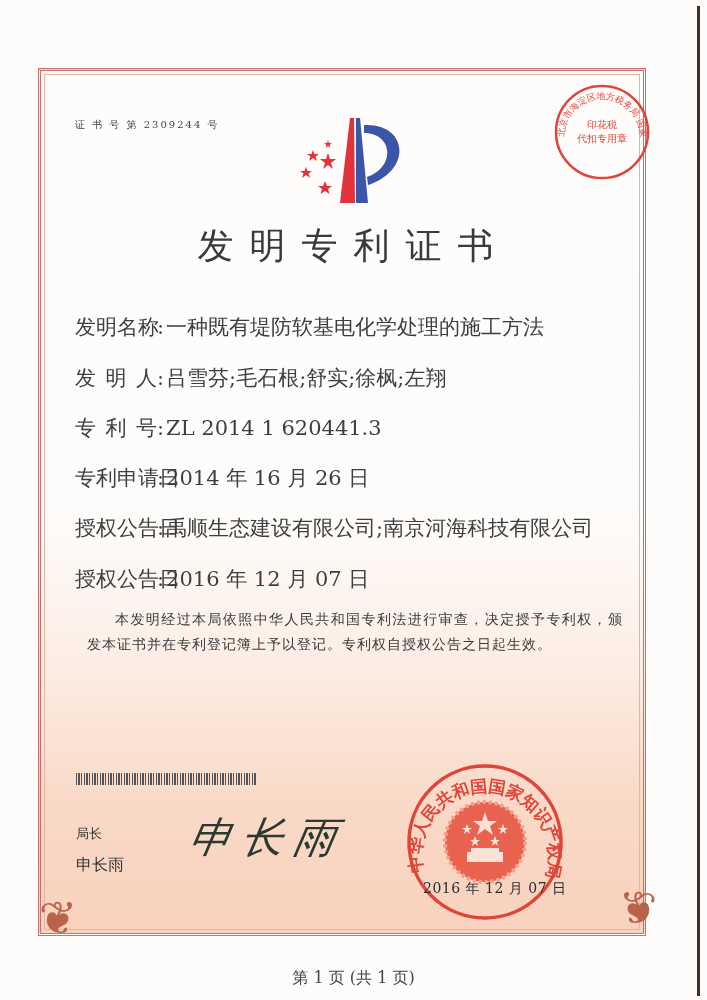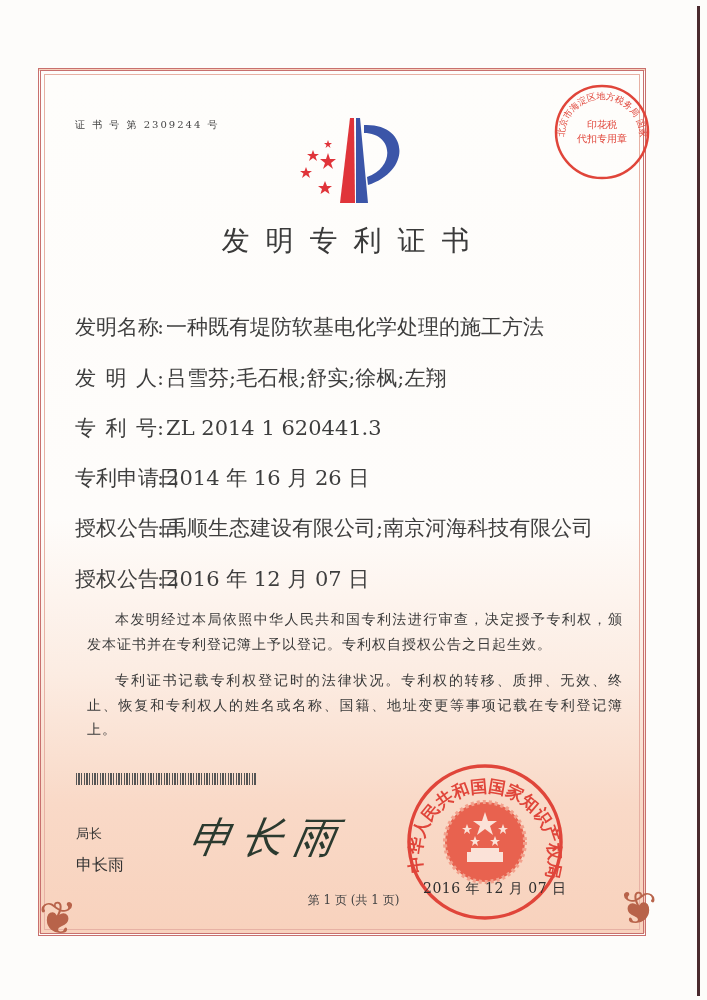--- a/index.html
+++ b/index.html
@@ -34,21 +34,21 @@
       position: absolute; left: 75px; top: 118px; font-size: 10px; letter-spacing: 2px; color: #444;
     }
     .logo { position: absolute; left: 288px; top: 115px; width: 120px; height: 90px; }
 
     .stamp-small {
       position: absolute; left: 552px; top: 82px; width: 100px; height: 100px;
     }
 
     .title {
       position: absolute; left: 0; width: 707px; top: 222px; text-align: center;
-      font-size: 28px; letter-spacing: 16px; color: #3a3a3a;
+      font-size: 36px; letter-spacing: 16px; color: #3a3a3a;
       font-family: "DejaVu Sans", "Liberation Sans", sans-serif; font-weight: normal;
     }
 
     .field {
       position: absolute; left: 75px; font-size: 21px; color: #3e3e3e; white-space: nowrap;
     }
     .field .lbl { display: inline-block; width: 82px; text-align-last: justify; }
     .field .colon { margin-right: 2px; }
 
     .body-text {
@@ -65,21 +65,21 @@
     .director-name { position: absolute; left: 76px; top: 855px; font-size: 16px; color: #333; font-family: "DejaVu Sans", sans-serif; }
     .signature {
       position: absolute; left: 190px; top: 810px; font-size: 42px; color: #2b3a2f;
       font-family: "DejaVu Serif", serif; font-style: italic; letter-spacing: 10px; transform: skewX(-10deg);
     }
     .stamp-big { position: absolute; left: 405px; top: 762px; width: 160px; height: 160px; }
     .stamp-date {
       position: absolute; left: 423px; top: 880px; font-size: 14px; color: #2d2d2d; letter-spacing: 0.5px;
     }
     .page-no {
-      position: absolute; left: 0; width: 707px; top: 892px; text-align: center; font-size: 12px; color: #444;
+      position: absolute; left: 0; width: 707px; top: 968px; text-align: center; font-size: 16px; color: #444;
     }
   </style>
 </head>
 <body>
 
 <div class="edge-line"></div>
 
 <div class="cert">
   <div class="inner"></div>
 </div>
@@ -130,21 +130,20 @@
 </div>
 <div class="field" style="top:514px">
   <span class="lbl">授权公告日</span><span class="colon">:</span><span>禹顺生态建设有限公司;南京河海科技有限公司</span>
 </div>
 <div class="field" style="top:565px">
   <span class="lbl">授权公告日</span><span class="colon">:</span><span>2016 年 12 月 07 日</span>
 </div>
 
 <div class="body-text">
   <p>本发明经过本局依照中华人民共和国专利法进行审查，决定授予专利权，颁发本证书并在专利登记簿上予以登记。专利权自授权公告之日起生效。</p>
-  <p>专利证书记载专利权登记时的法律状况。专利权的转移、质押、无效、终止、恢复和专利权人的姓名或名称、国籍、地址变更等事项记载在专利登记簿上。</p>
 </div>
 
 <div class="barcode"></div>
 <div class="director-title">局长</div>
 <div class="director-name">申长雨</div>
 <div class="signature">申长雨</div>
 
 <svg class="stamp-big" viewBox="0 0 160 160">
   <circle cx="80" cy="80" r="76" fill="none" stroke="#e0453a" stroke-width="3.5"></circle>
   <path id="ringBig" d="M18,110 A64,64 0 1,1 142,110" fill="none"></path>

